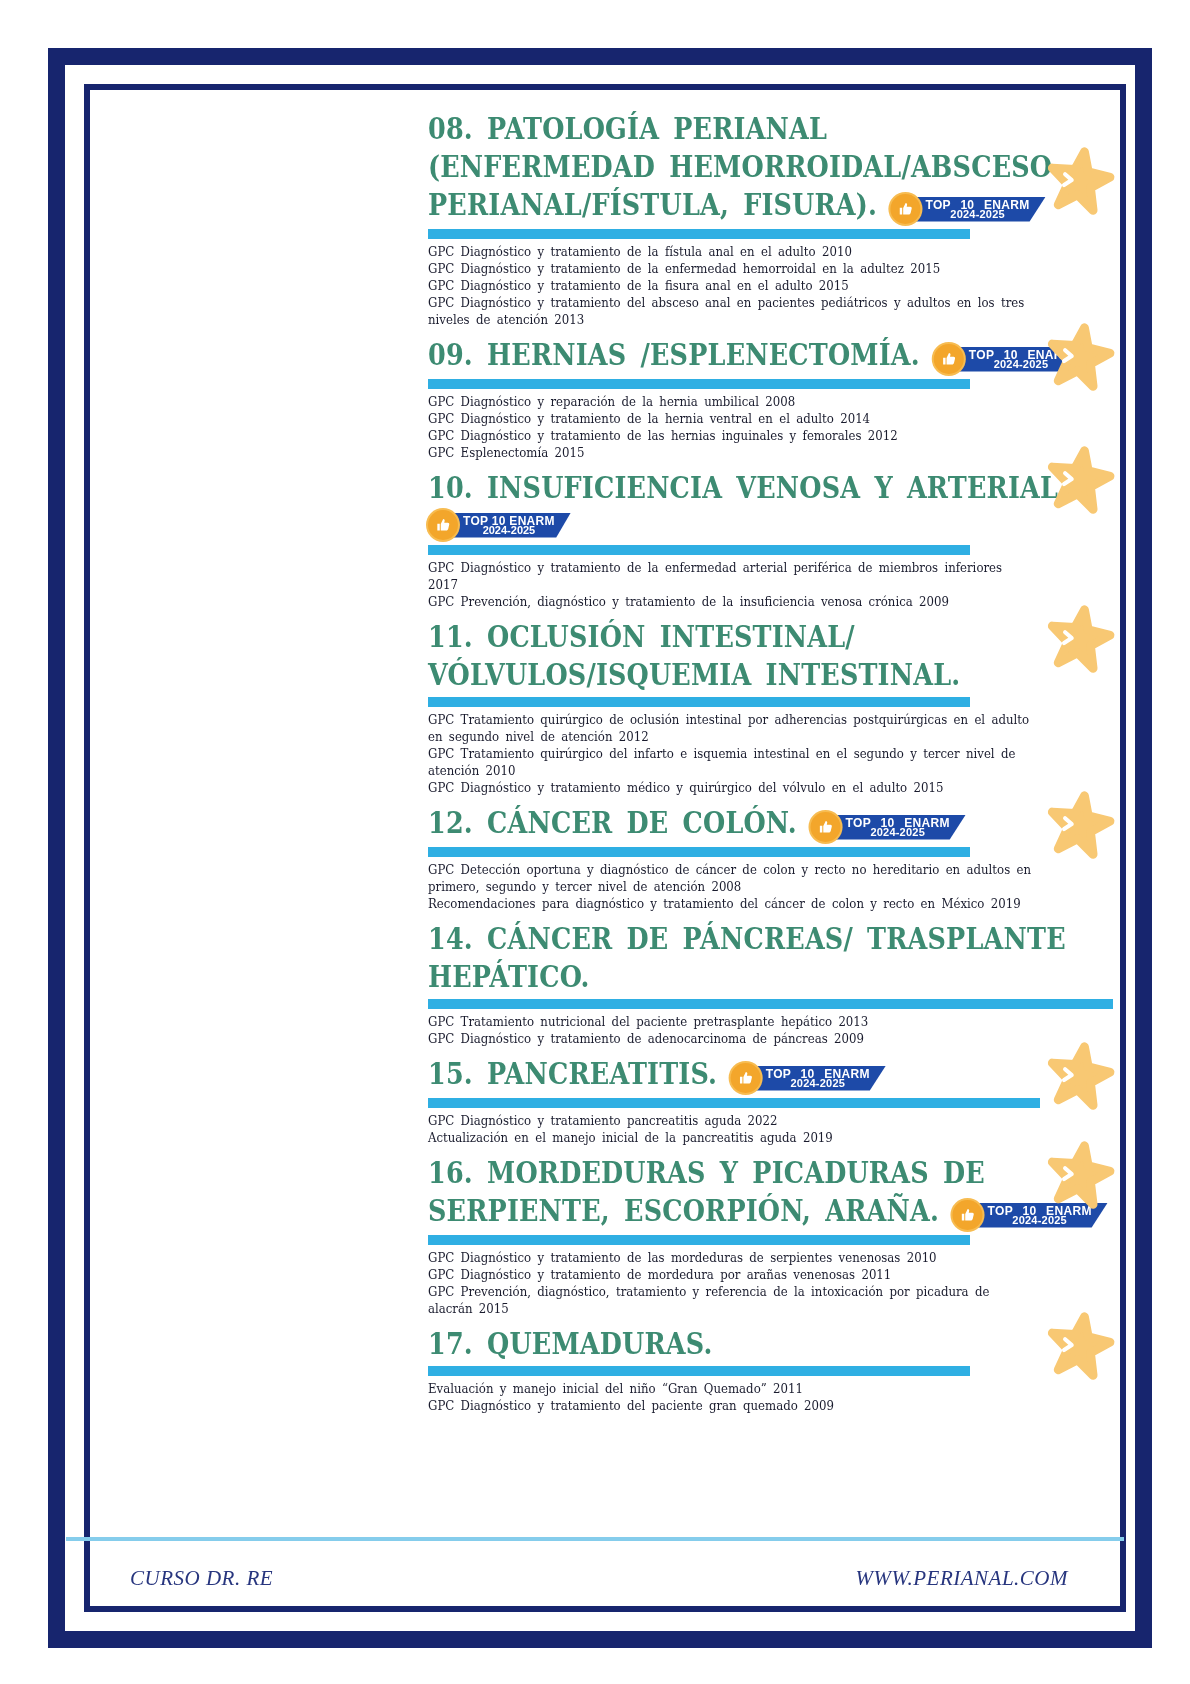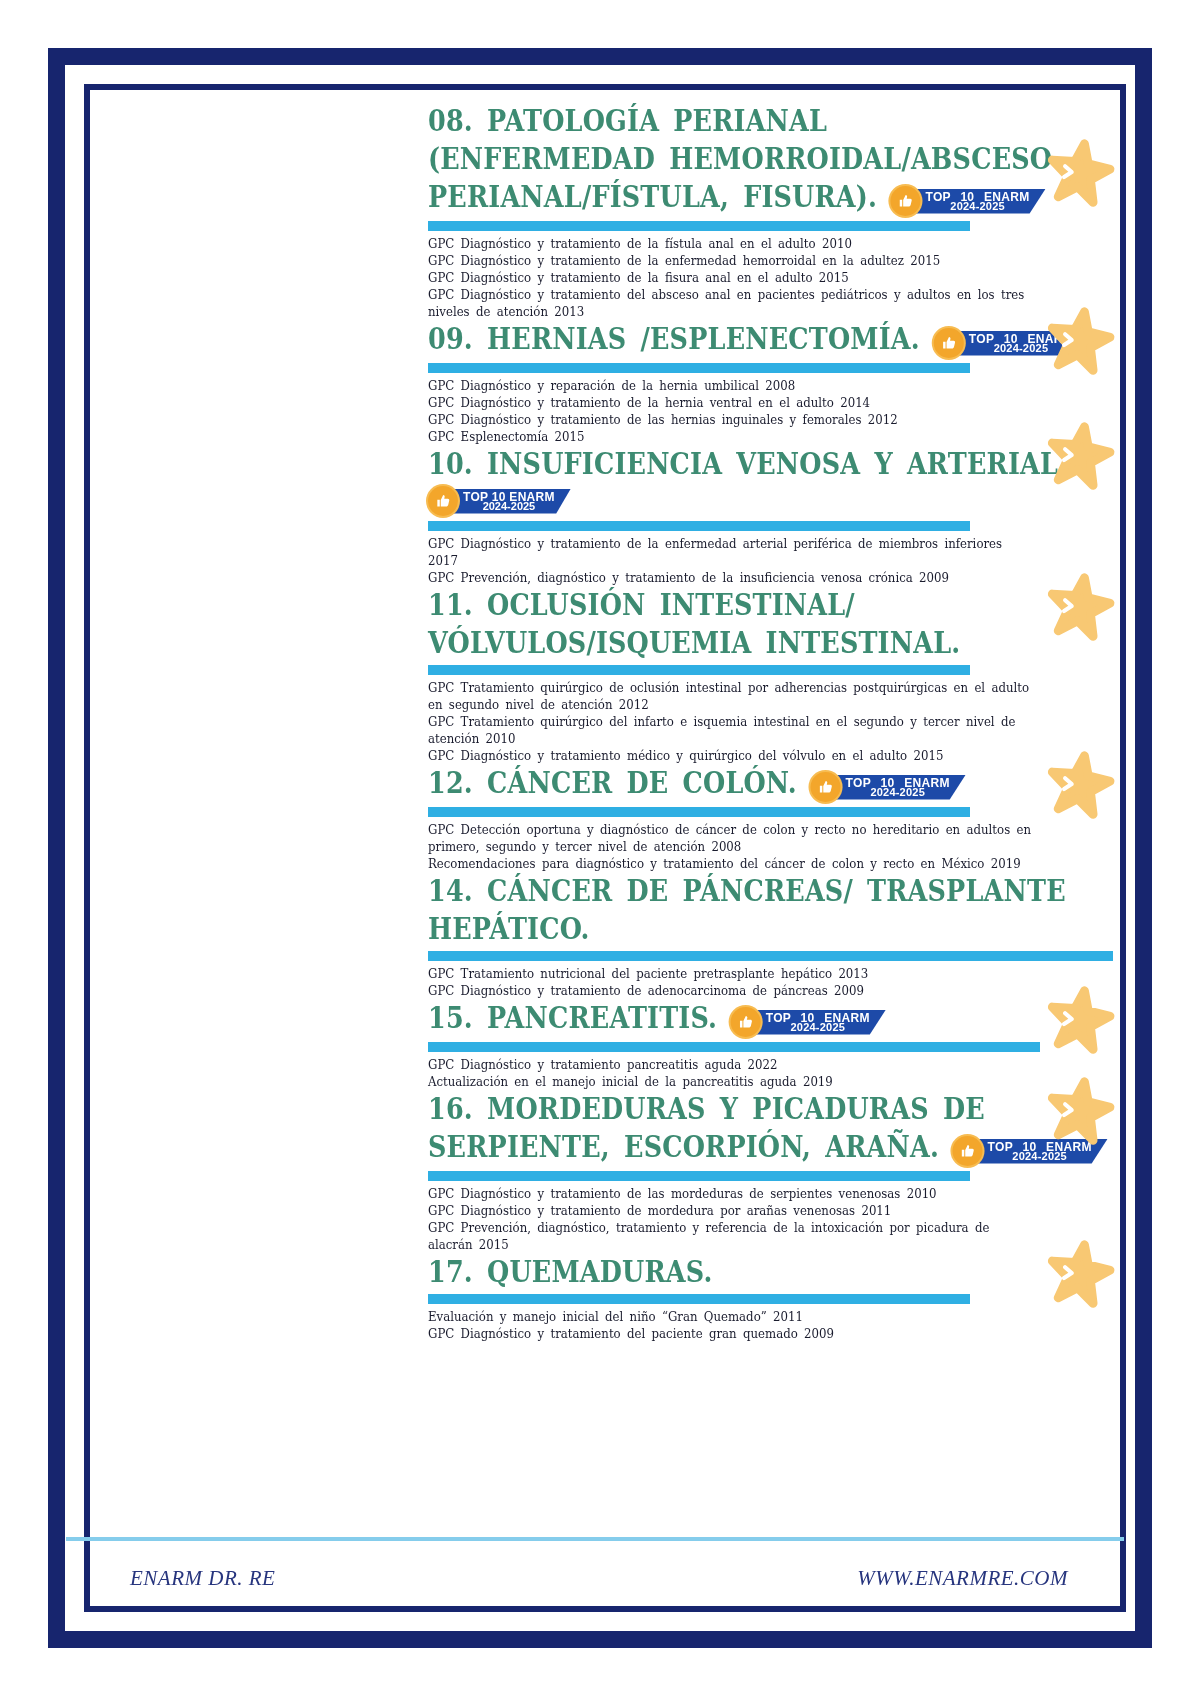--- a/index.html
+++ b/index.html
@@ -11,21 +11,21 @@
   .frame-outer{
     position:absolute;left:48px;top:48px;width:1104px;height:1600px;
     border:17px solid #17256e;box-sizing:border-box;
   }
   .frame-inner{
     position:absolute;left:84px;top:84px;width:1042px;height:1528px;
     border:6px solid #17256e;box-sizing:border-box;
   }
   
   .content{position:absolute;left:428px;top:102px;width:690px;}
-  section.topic{position:relative;}
+  section.topic{position:relative;margin-top:8px;}
   .title{
     margin:0;color:#3d8b72;font-weight:bold;font-size:30px;line-height:38px;
     width:744px;transform:scaleX(0.85);transform-origin:0 0;
     word-spacing:6px;letter-spacing:0.2px;white-space:nowrap;
   }
   .bar{height:10px;background:#2fafe3;margin:3px 0 4px;}
   .w-normal{width:542px}
   .w-mid{width:612px}
   .w-wide{width:685px}
   .gpc{
@@ -255,14 +255,14 @@
         <svg viewBox="0 0 100 100">
           <path d="M50 8 L60 36 L93 39 L67 59 L76 91 L50 72 L24 91 L33 59 L7 39 L40 36 Z" fill="#f8c873" stroke="#f8c873" stroke-width="13" stroke-linejoin="round"></path>
           <path d="M27 45 L38 52 L28 61" fill="none" stroke="#fff" stroke-width="6" stroke-linecap="round" stroke-linejoin="round"></path>
         </svg>
       </span>
   </section>
 
 </div>
 
 <div class="sep"></div>
-<div class="footer-left">ENARM DR. RE</div>
-<div class="footer-right">WWW.ENARMRE.COM</div>
+<div class="footer-left">CURSO DR. RE</div>
+<div class="footer-right">WWW.PERIANAL.COM</div>
 
 </body></html>

